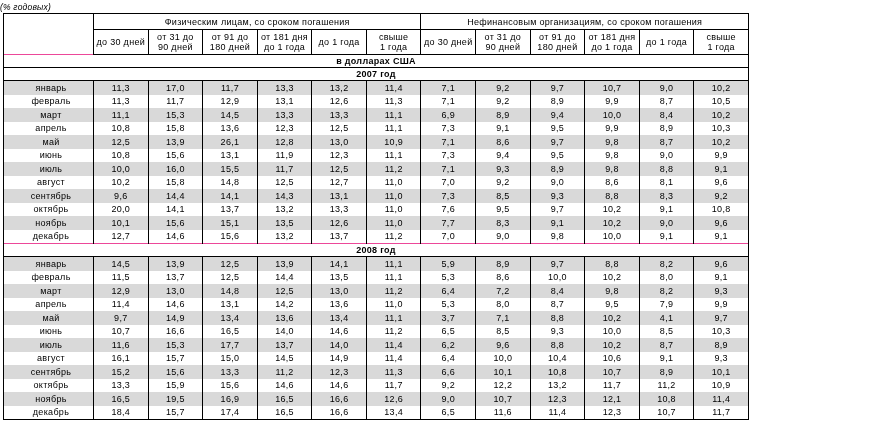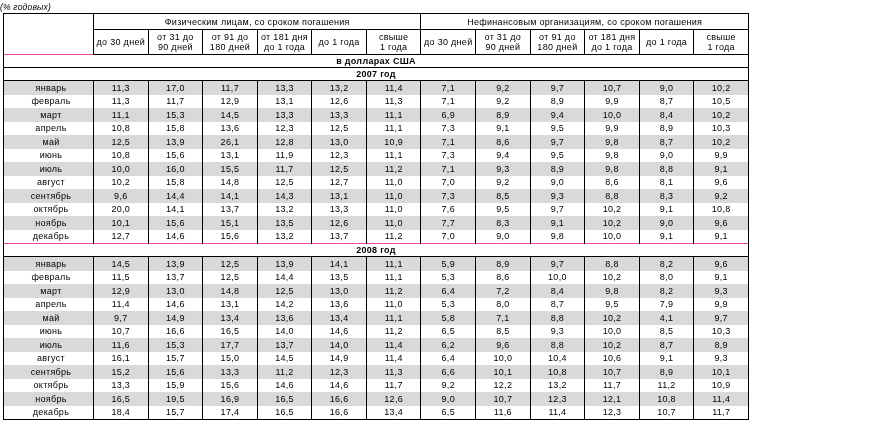--- a/index.html
+++ b/index.html
@@ -362,21 +362,21 @@
         <td>9,9</td>
       </tr>
       <tr class="data-row shaded">
         <td class="month">май</td>
         <td>9,7</td>
         <td>14,9</td>
         <td>13,4</td>
         <td>13,6</td>
         <td>13,4</td>
         <td>11,1</td>
-        <td>5,8</td>
+        <td>3,7</td>
         <td>7,1</td>
         <td>8,8</td>
         <td>10,2</td>
         <td>4,1</td>
         <td>9,7</td>
       </tr>
       <tr class="data-row">
         <td class="month">июнь</td>
         <td>10,7</td>
         <td>16,6</td>

